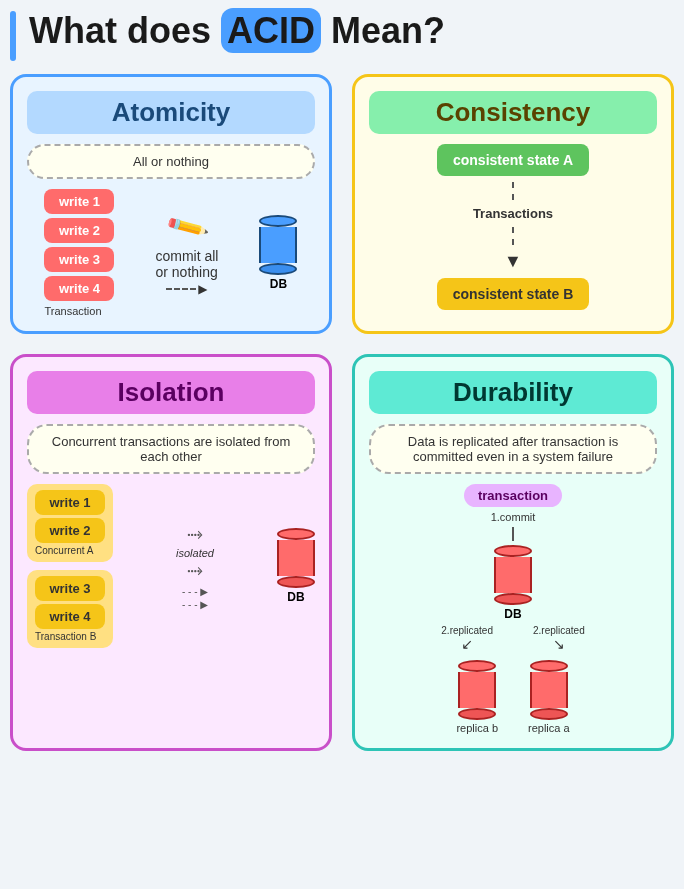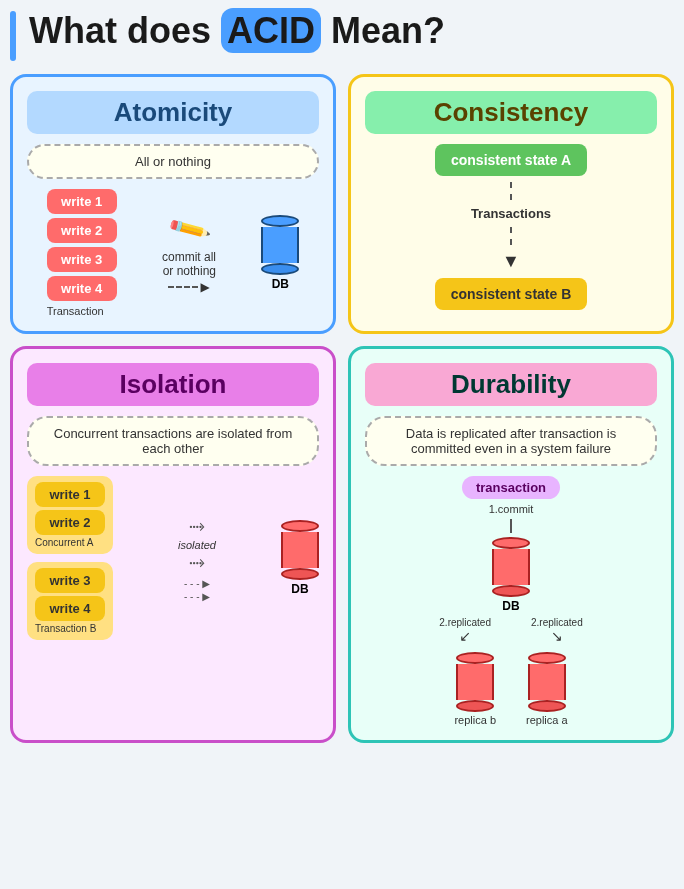--- a/index.html
+++ b/index.html
@@ -44,21 +44,21 @@
       width: 6px;
       height: 50px;
       background: #4a9eff;
       border-radius: 3px;
       margin-right: 8px;
       flex-shrink: 0;
     }
     .grid {
       display: grid;
       grid-template-columns: 1fr 1fr;
-      gap: 12px;
+      gap: 20px;
     }
     .card {
       border-radius: 16px;
       padding: 14px;
       position: relative;
     }
     .card-atomicity {
       background: #e8f4ff;
       border: 3px solid #4a9eff;
     }
@@ -78,21 +78,21 @@
       font-size: 26px;
       font-weight: 800;
       text-align: center;
       margin-bottom: 10px;
       padding: 6px 10px;
       border-radius: 10px;
     }
     .atomicity-title { background: #b3d9ff; color: #1a4a7a; }
     .consistency-title { background: #86efac; color: #5a4200; }
     .isolation-title { background: #e87fe8; color: #5a0060; }
-    .durability-title { background: #f9a8d4; color: #003832; }
+    .durability-title { background: #5eead4; color: #003832; }
 
     .desc-box {
       border: 2px dashed #aaa;
       background: #fffff0;
       border-radius: 20px;
       text-align: center;
       padding: 8px 12px;
       font-size: 13px;
       color: #333;
       margin-bottom: 10px;
@@ -325,21 +325,21 @@
           <div class="write-btn">write 1</div>
           <div class="write-btn">write 2</div>
           <div class="write-btn">write 3</div>
           <div class="write-btn">write 4</div>
         </div>
         <div class="transaction-label">Transaction</div>
       </div>
       <div class="commit-arrow-area">
         <span class="pencil-icon">✏️</span>
         <div style="display:flex; flex-direction:column; align-items:center; gap:2px;">
-          <div style="font-size:12px; color:#333; text-align:right;">commit all<br>or nothing</div>
+          <div style="font-size:14px; color:#333; text-align:left;">commit all<br>or nothing</div>
           <div style="display:flex; align-items:center; gap:2px;">
             <div style="width:30px; border-top:2px dashed #555;"></div>
             <span style="font-size:12px;">▶</span>
           </div>
         </div>
       </div>
       <div>
         <div class="db-cylinder">
           <div class="db-top"></div>
           <div class="db-body"></div>

